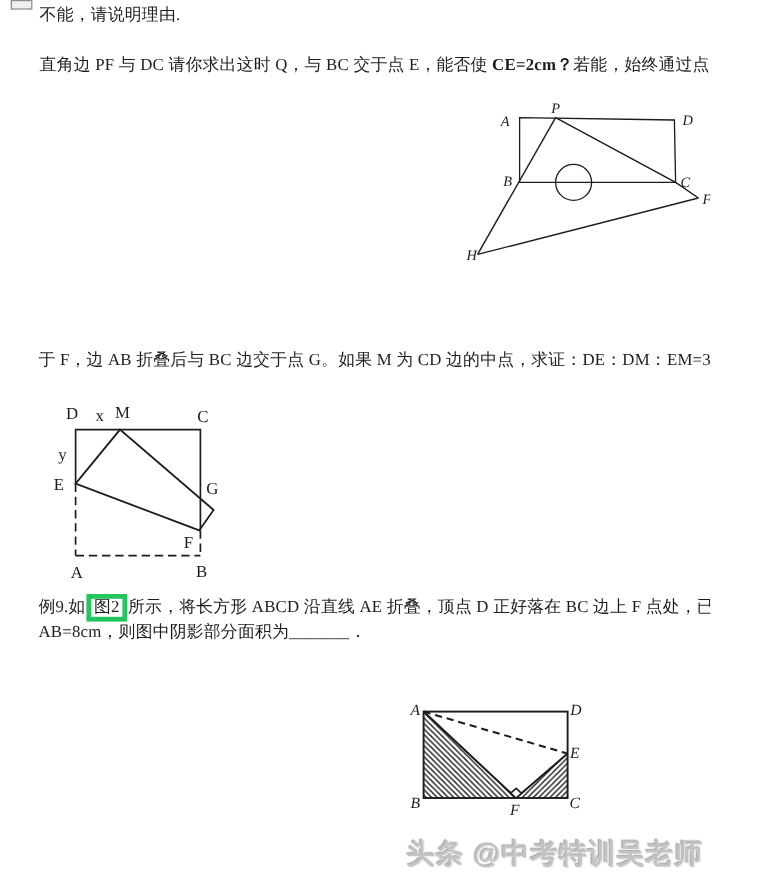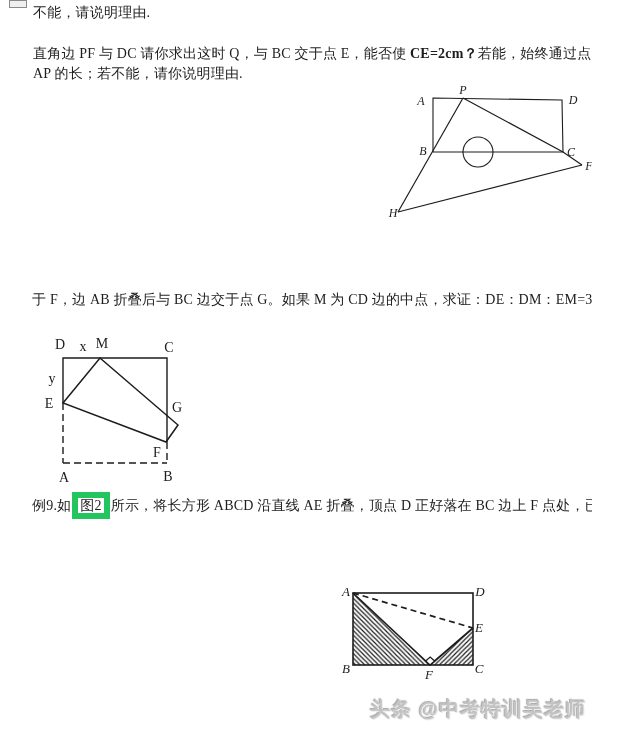--- a/index.html
+++ b/index.html
@@ -1,42 +1,41 @@
 <!DOCTYPE html>
 <html><head>
 <meta charset="utf-8">
 <style>
   html,body{margin:0;padding:0;background:#fff;}
   .page{position:relative;width:592px;height:731px;background:#ffffff;overflow:hidden;
         font-family:"Liberation Serif","DejaVu Serif",serif;color:#1d1d1d;}
   .tl{position:absolute;white-space:nowrap;font-size:14px;letter-spacing:0.2px;}
   .bold{font-weight:bold;}
-  .boxed{border:6px solid #22c55e;padding:0 2px;margin:13px 1px;}
+  .boxed{border:4px solid #22c55e;padding:0 2px;margin:13px 1px;}
   .corner-artifact{position:absolute;left:9px;top:0;width:16px;height:6px;
         border:1px solid #8a8a8a;background:#efefef;}
   svg{position:absolute;overflow:visible;}
   .geo{stroke:#1c1c1c;fill:none;}
   text.lbl-i{font:italic 12px "Liberation Serif",serif;fill:#1c1c1c;}
   text.lbl-i3{font:italic 13px "Liberation Serif",serif;fill:#1c1c1c;}
   text.lbl-u{font:14px "Liberation Serif",serif;fill:#1c1c1c;}
   .wm{position:absolute;top:696px;right:6px;white-space:nowrap;
-      font-family:"Liberation Sans","DejaVu Sans",sans-serif;font-size:20px;font-weight:bold;
+      font-family:"Liberation Sans","DejaVu Sans",sans-serif;font-size:23px;font-weight:bold;
       color:#c3c3c3;letter-spacing:1px;
       text-shadow:1px 1px 0 #eeeeee,-1px -1px 1px #a6a6a6;margin-left:36px;}
 </style>
 </head>
 <body>
 
 <div class="page">
 
   <div class="corner-artifact"></div>
 
   <div class="tl" style="left:33px;top:4px">不能，请说明理由.</div>
   <div class="tl" style="left:33px;top:45px"><span>直角边 PF 与 DC 请你求出这时 Q，与 BC 交于点 E，能否使 </span><span class="bold">CE=2cm？</span><span>若能，始终通过点</span></div>
-  <div class="tl" style="left:33px;top:65px">AP 的长；若不能，请你说明理由.</div>
 
   <svg style="left:385px;top:85px" width="215" height="137" viewBox="0 0 215 137">
     <polygon class="geo" stroke-width="1.1" points="48,13 177,15 178,67 48,67"></polygon>
     <line class="geo" stroke-width="1.2" x1="78" y1="13" x2="13" y2="127"></line>
     <polyline class="geo" stroke-width="1.2" points="78,13 178,67 197,80"></polyline>
     <line class="geo" stroke-width="1.2" x1="13" y1="127" x2="197" y2="80"></line>
     <circle class="geo" stroke-width="1.1" cx="93" cy="67" r="15"></circle>
     <text class="lbl-i" x="36" y="20" text-anchor="middle">A</text>
     <text class="lbl-i" x="78" y="9" text-anchor="middle">P</text>
     <text class="lbl-i" x="188" y="19" text-anchor="middle">D</text>
@@ -60,20 +59,21 @@
     <text class="lbl-u" x="129" y="17" text-anchor="middle">C</text>
     <text class="lbl-u" x="12" y="48" text-anchor="middle">y</text>
     <text class="lbl-u" x="9" y="73" text-anchor="middle">E</text>
     <text class="lbl-u" x="137" y="77" text-anchor="middle">G</text>
     <text class="lbl-u" x="117" y="122" text-anchor="middle">F</text>
     <text class="lbl-u" x="24" y="147" text-anchor="middle">A</text>
     <text class="lbl-u" x="128" y="146" text-anchor="middle">B</text>
   </svg>
 
   <div class="tl" style="left:32px;top:497px"><span>例9.如</span><span class="boxed">图2</span><span>所示，将长方形 ABCD 沿直线 AE 折叠，顶点 D 正好落在 BC 边上 F 点处，已知 CE=3cm，</span></div>
+  <div class="tl" style="left:32px;top:518px"><span>AB=8cm，则图中阴影部分面积为</span><span>_______</span><span>．</span></div>
 
   <svg style="left:340px;top:585px" width="160" height="100" viewBox="0 0 160 100">
     <defs>
       <pattern id="hB" width="4.6" height="4.6" patternUnits="userSpaceOnUse">
         <path d="M-1,3.6 l2,2 M0,0 l4.6,4.6 M3.6,-1 l2,2" stroke="#1c1c1c" stroke-width="1.2" fill="none"></path>
       </pattern>
       <pattern id="hS" width="4.6" height="4.6" patternUnits="userSpaceOnUse">
         <path d="M-1,1 l2,-2 M0,4.6 l4.6,-4.6 M3.6,5.6 l2,-2" stroke="#1c1c1c" stroke-width="1.2" fill="none"></path>
       </pattern>
     </defs>

